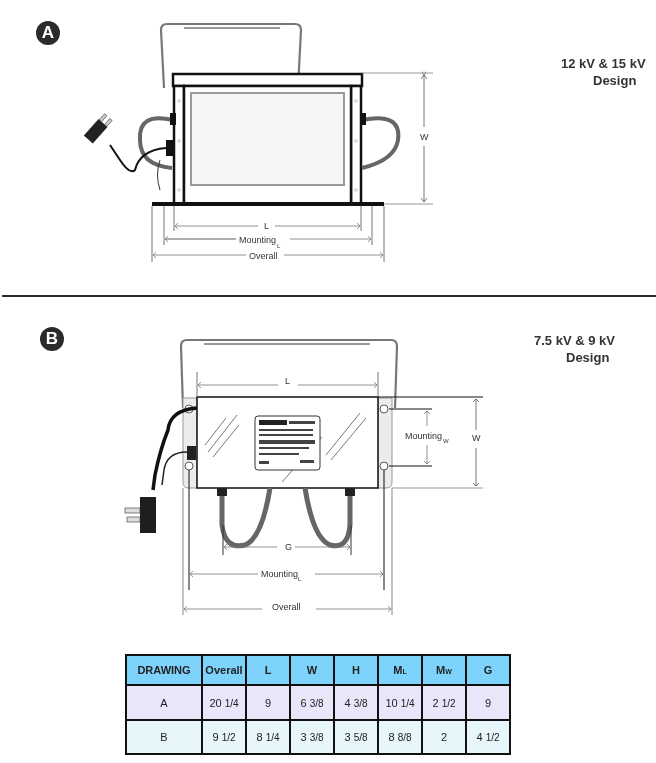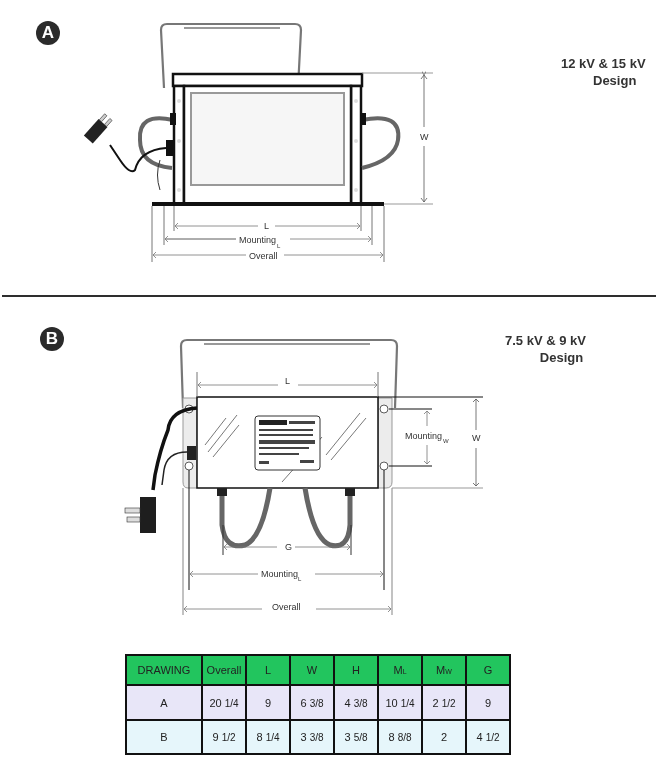--- a/index.html
+++ b/index.html
@@ -10,21 +10,21 @@
            display: flex; align-items: center; justify-content: center; }
   .design-title { position: absolute; font-weight: bold; font-size: 13px; color: #333;
                   line-height: 17px; text-align: left; }
   .design-title .l2 { display: block; padding-left: 32px; }
   .divider { position: absolute; left: 2px; top: 295px; width: 654px; height: 2px; background: #2e2e2e; }
   svg.drawing { position: absolute; left: 0; }
   .dimtxt { font-family: "Liberation Sans", sans-serif; font-size: 9px; fill: #333; }
   table.dims { position: absolute; left: 125px; top: 654px; border-collapse: collapse;
                font-size: 11px; color: #222; }
   table.dims td { border: 2px solid #111; text-align: center; height: 29px; padding: 0; }
-  table.dims tr.head td { background: #22c55e; height: 28px; }
+  table.dims tr.head td { background: #7dd3fc; height: 28px; font-weight: bold; }
   table.dims tr.rowA td { background: #e8e6f8; height: 33px; }
   table.dims tr.rowB td { background: #e6f6fb; height: 32px; }
   .frac { font-size: 10px; }
   .sub { font-size: 7px; }
 </style>
 </head>
 <body>
 
 <div class="badge" style="left:36px;top:21px;">A</div>
 <div class="design-title" style="left:514px;top:55px;margin-left:47px;">
@@ -104,21 +104,21 @@
     <text class="dimtxt" x="264" y="229">L</text>
     <text class="dimtxt" x="239" y="243">Mounting</text>
     <text class="dimtxt" x="277" y="248" style="font-size:6px">L</text>
     <text class="dimtxt" x="249" y="259">Overall</text>
   </g>
 </svg>
 
 <div class="divider"></div>
 
 <div class="badge" style="left:40px;top:327px;">B</div>
-<div class="design-title" style="left:505px;top:332px;text-align:center;">
+<div class="design-title" style="left:534px;top:332px;">
   <span>7.5 kV &amp; 9 kV</span>
   <span class="l2">Design</span>
 </div>
 
 <svg class="drawing" width="656" height="330" style="top:310px;">
 
   <g>
     <path d="M183,98 L181,36 Q181,30 187,30 L391,30 Q397,30 397,36 L395,98" fill="none" stroke="#777" stroke-width="2.2"></path>
     <path d="M204,34 L370,34" stroke="#999" stroke-width="2"></path>
   </g>

